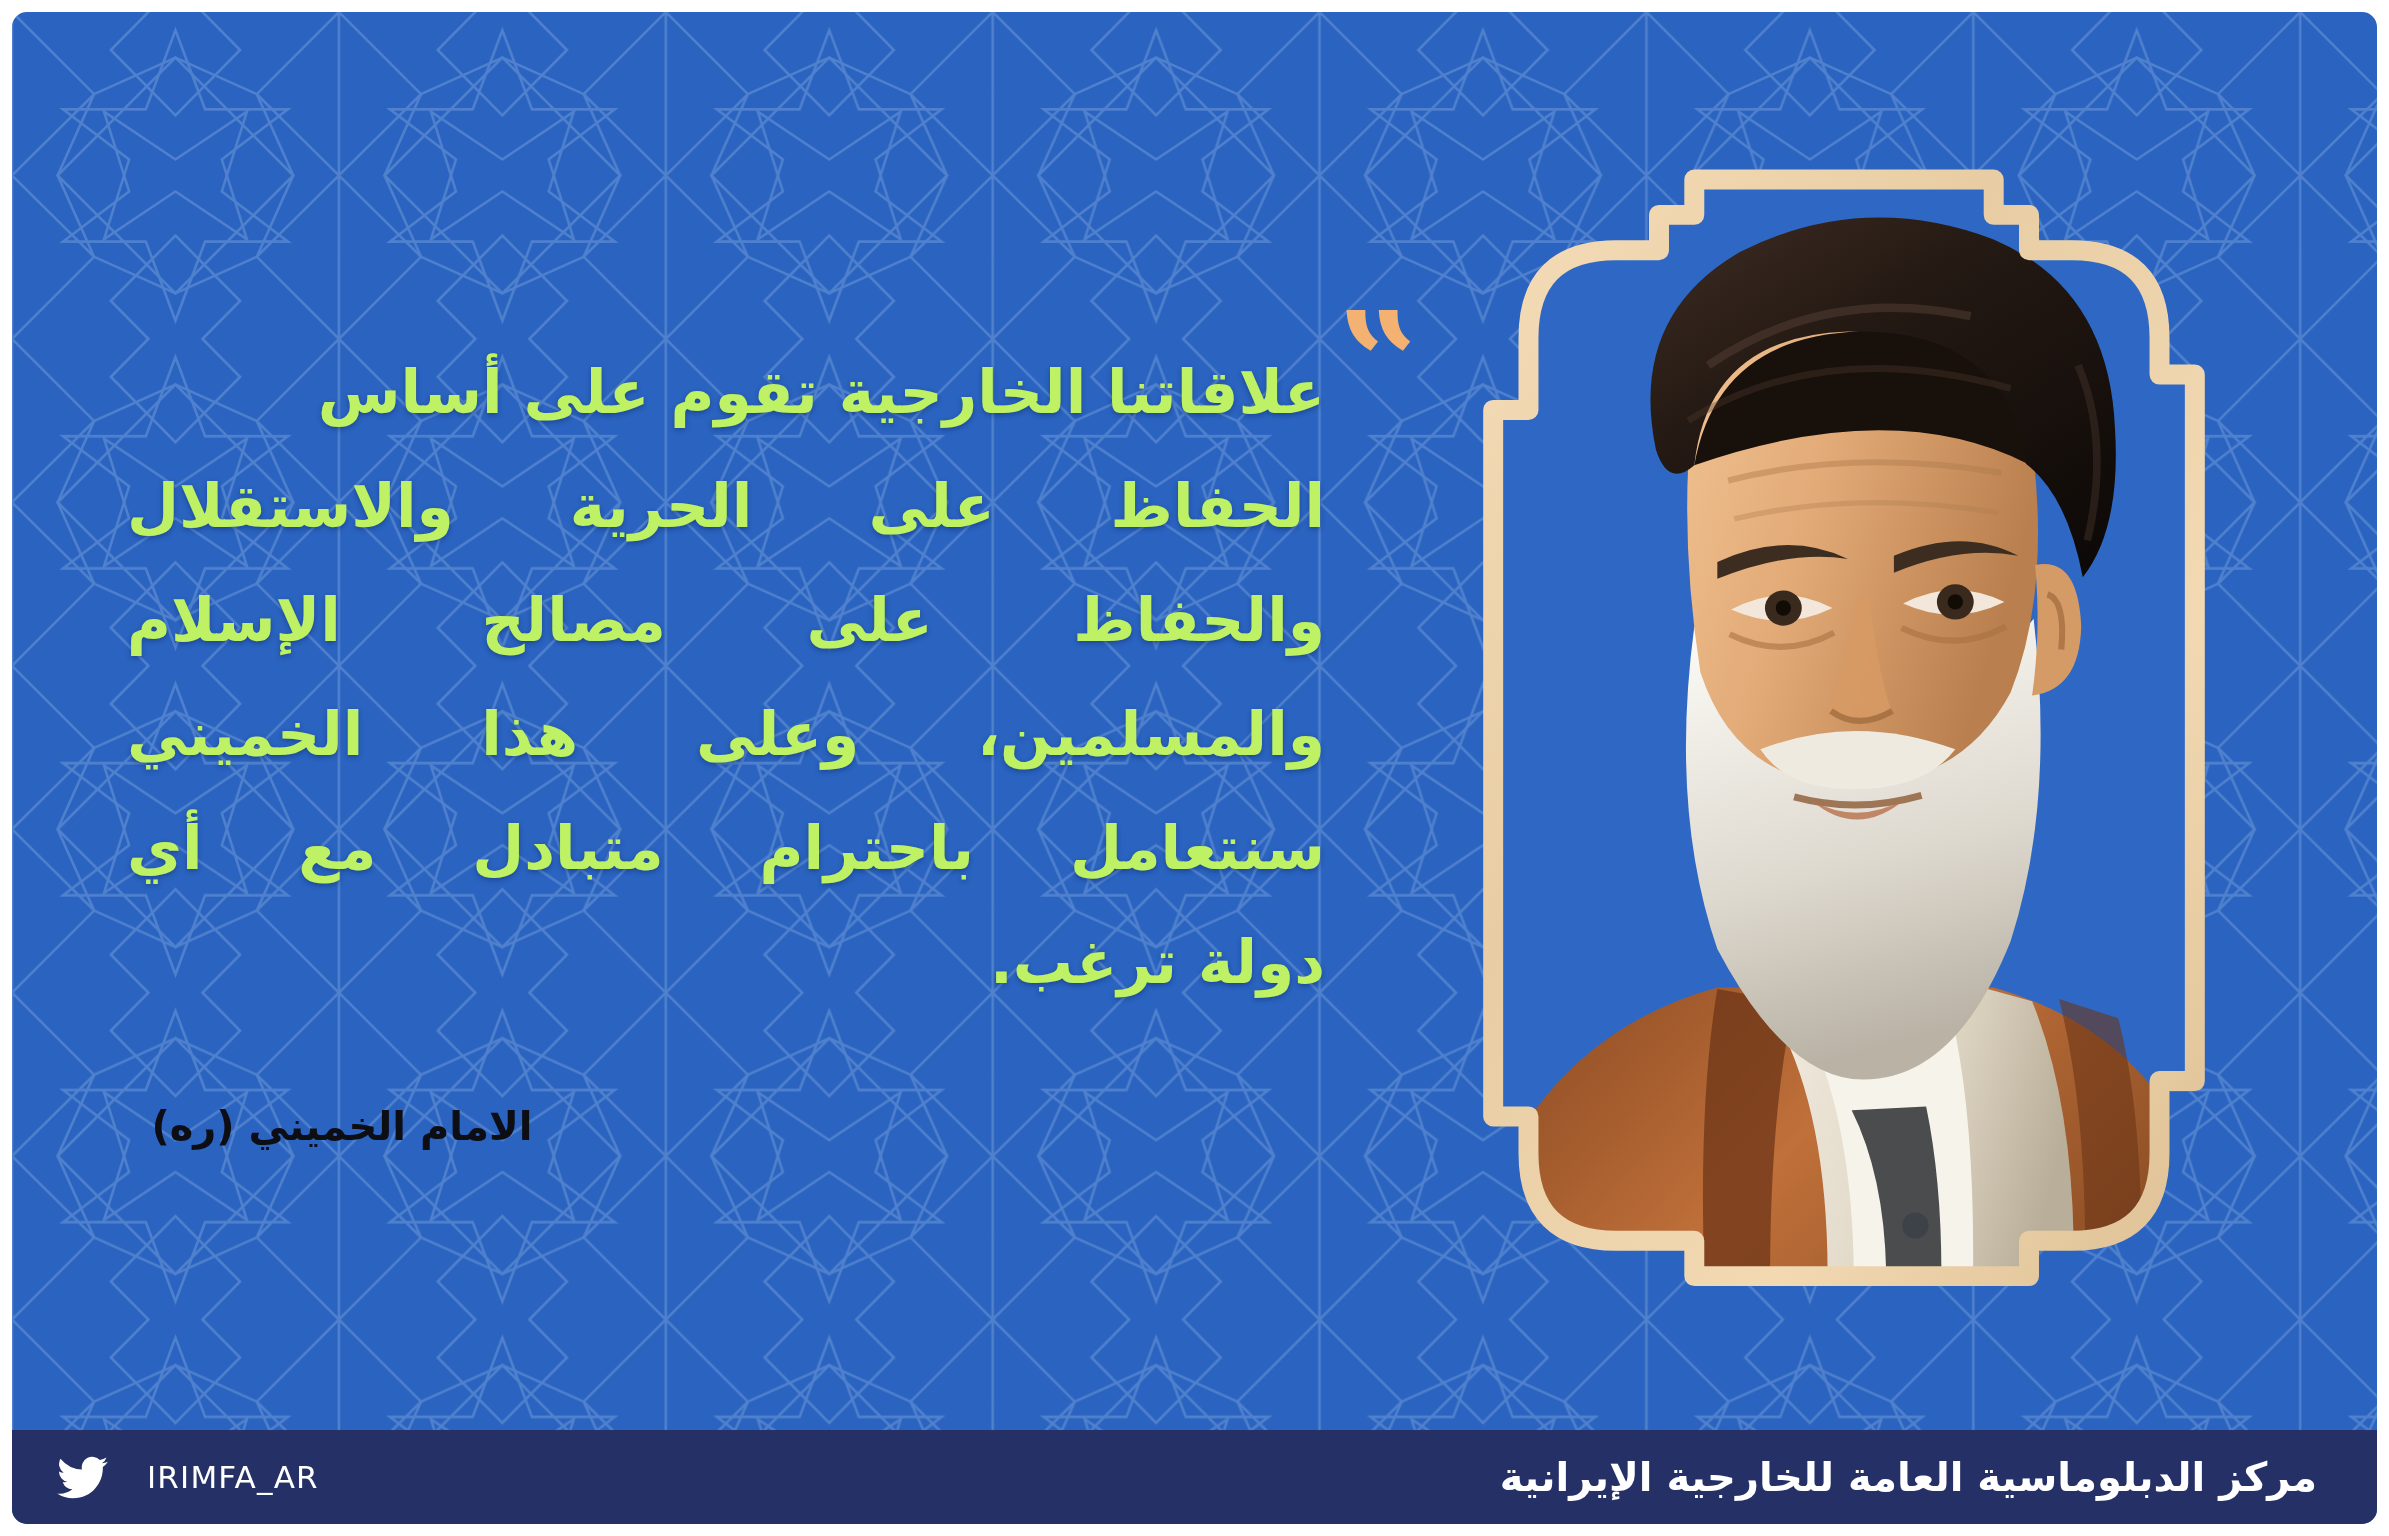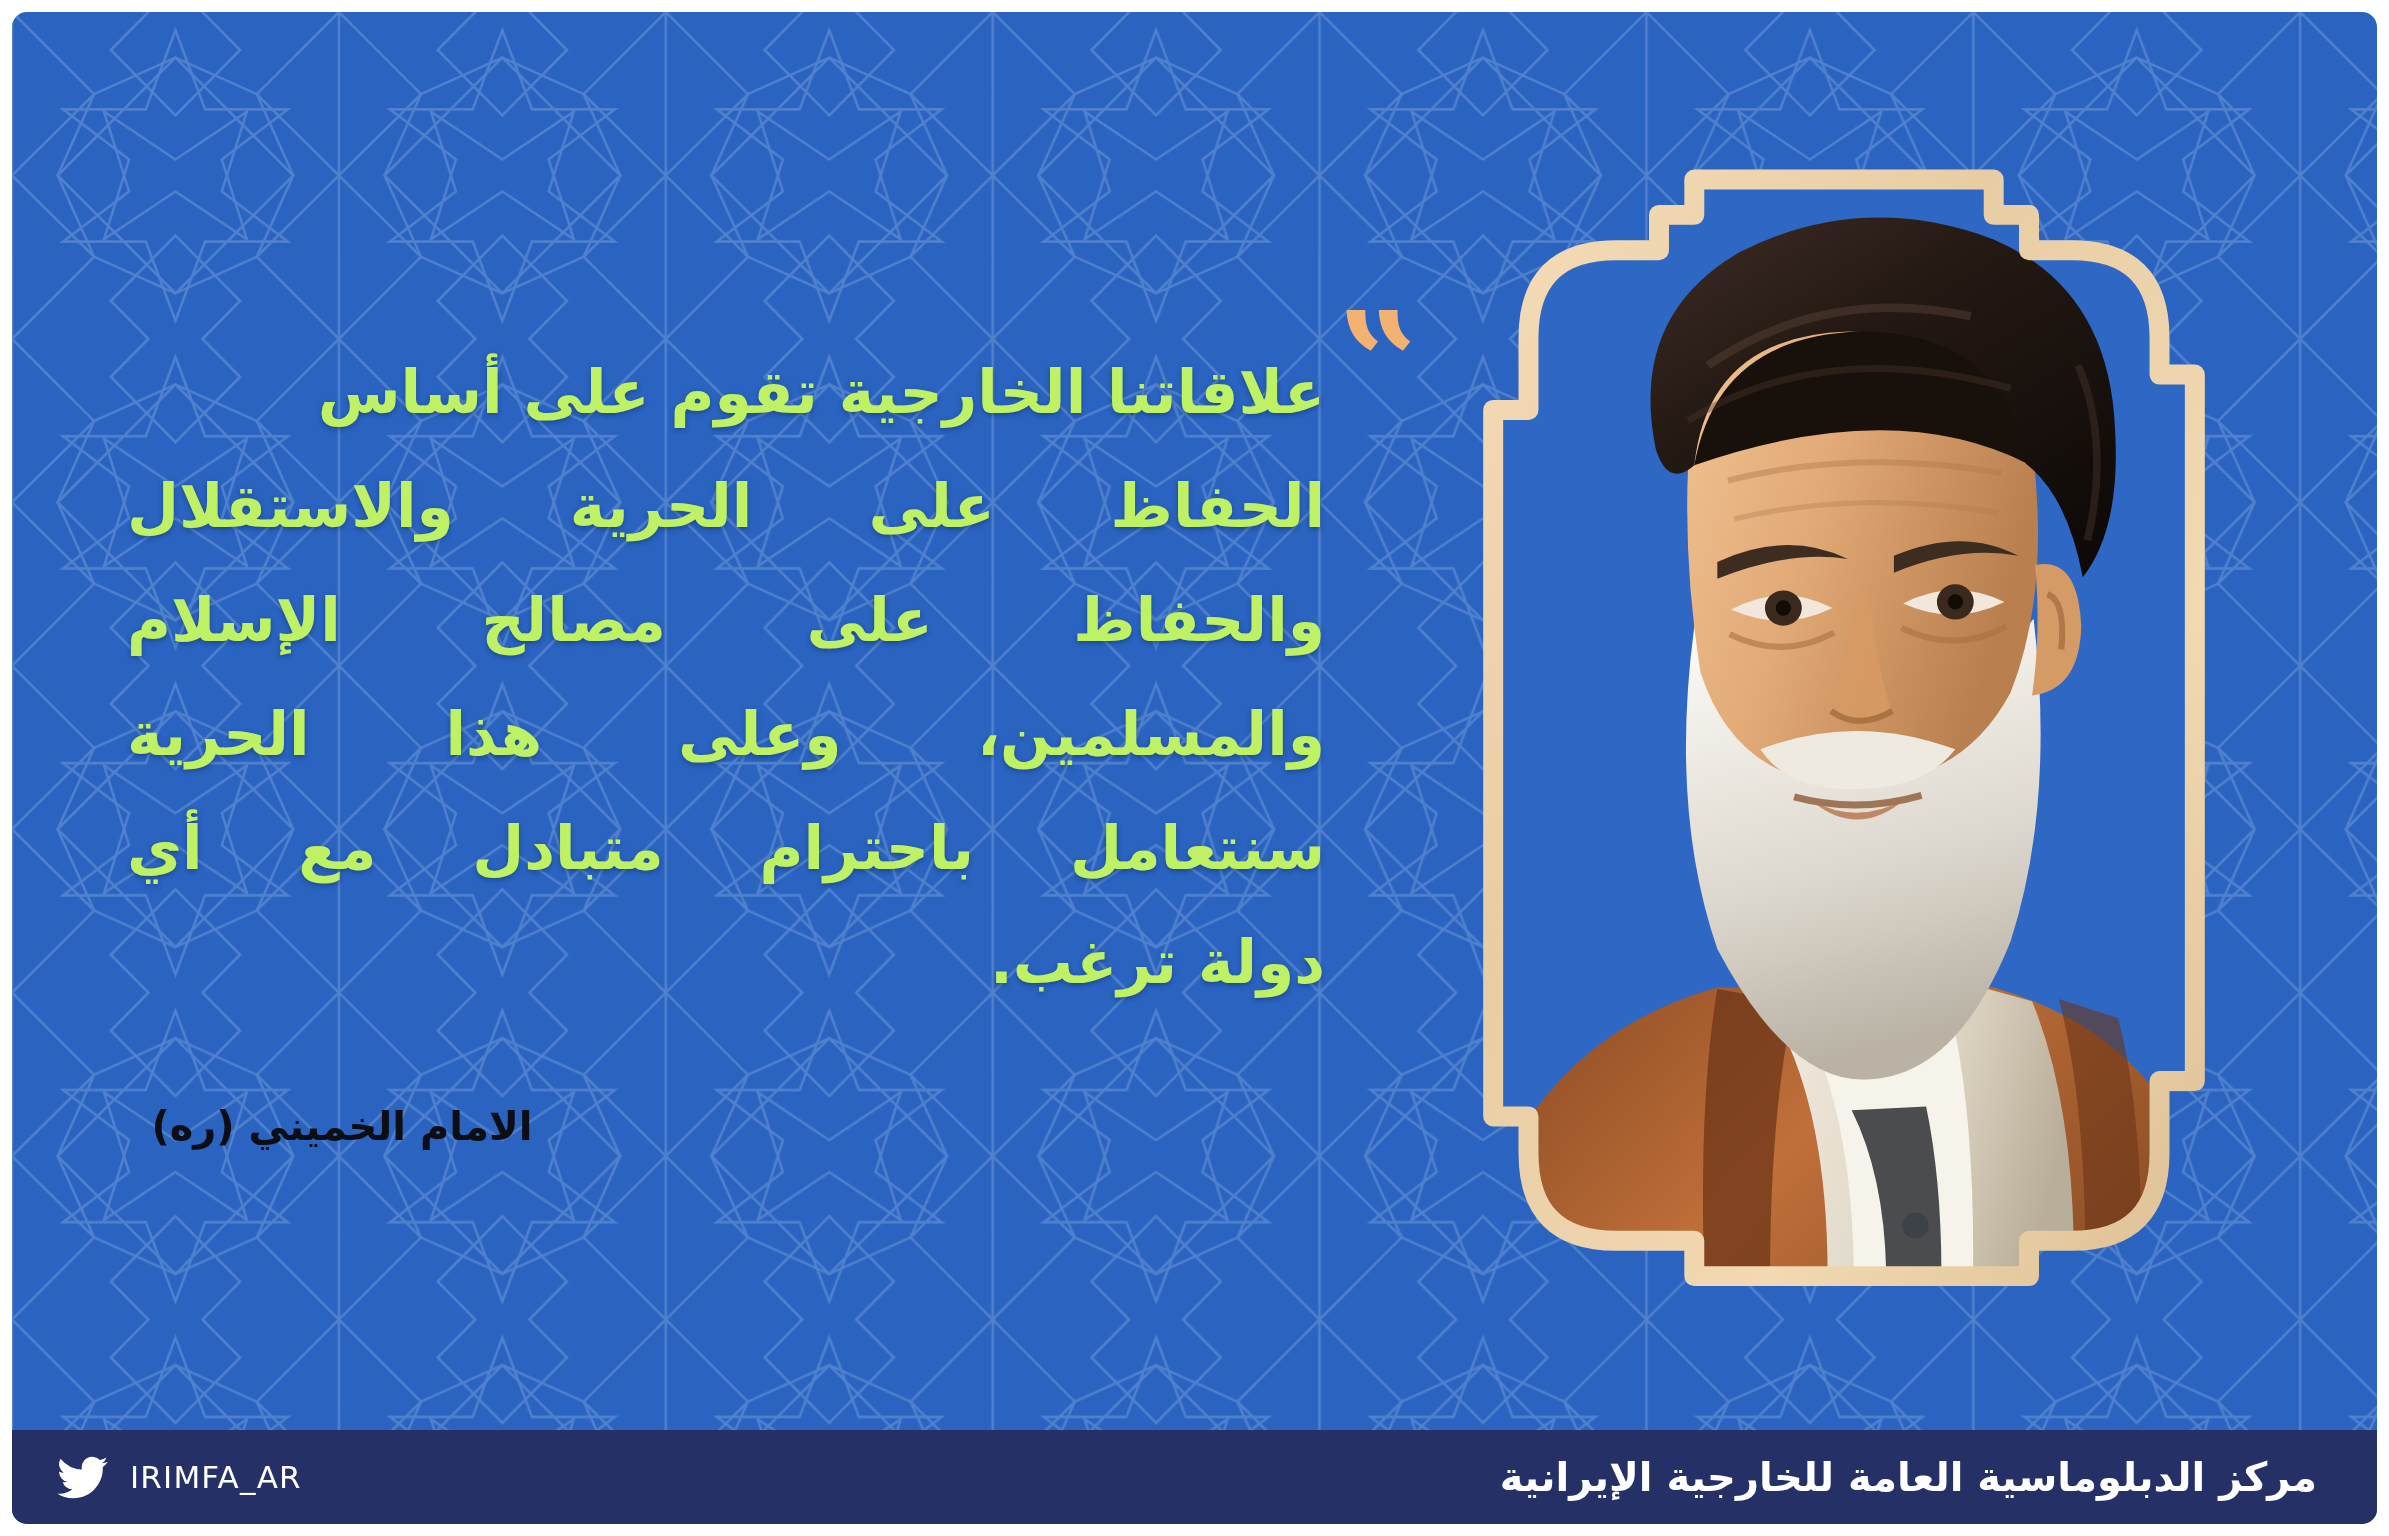--- a/index.html
+++ b/index.html
@@ -115,21 +115,21 @@
     left:0;right:0;bottom:0;
     height:94px;
     background:#243066;
     display:flex;
     align-items:center;
     justify-content:space-between;
     padding:0 60px 0 45px;
     box-sizing:border-box;
   }
   #footer-left{
-    display:flex;align-items:center;gap:22px;
+    display:flex;align-items:center;gap:39px;
   }
   #twitter-icon{width:51px;height:51px;display:block;}
   #handle{
     color:#ffffff;font-size:31px;font-weight:400;letter-spacing:1.2px;
   }
   #footer-right{
     color:#ffffff;
     direction:rtl;
     font-size:40px;
     font-weight:700;
@@ -165,21 +165,21 @@
     </svg>
 
     <div id="stage">
 
       <div id="quote-block">
         <div id="quote-mark">”</div>
         <div id="quote-lines">
           <span class="ln first">علاقاتنا الخارجية تقوم على أساس</span>
           <span class="ln">الحفاظ على الحرية والاستقلال</span>
           <span class="ln">والحفاظ على مصالح الإسلام</span>
-          <span class="ln">والمسلمين، وعلى هذا الحرية</span>
+          <span class="ln">والمسلمين، وعلى هذا الخميني</span>
           <span class="ln">سنتعامل باحترام متبادل مع أي</span>
           <span class="ln last">دولة ترغب.</span>
         </div>
       </div>
 
       <div id="attribution">الامام الخميني (ره)</div>
 
       <div id="portrait-wrap">
         <svg id="frame-svg" viewBox="0 0 990 1590" preserveAspectRatio="none" aria-hidden="true">
           <defs>

